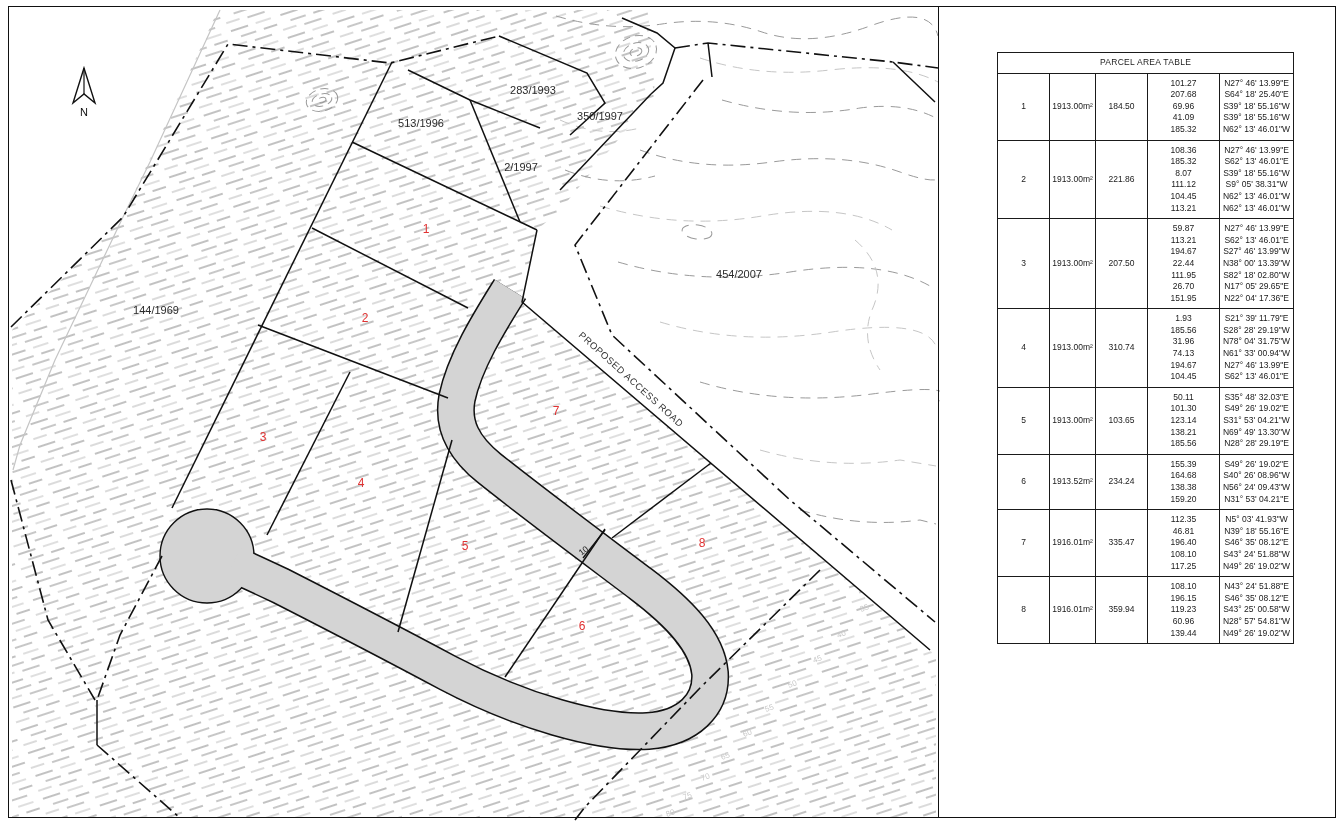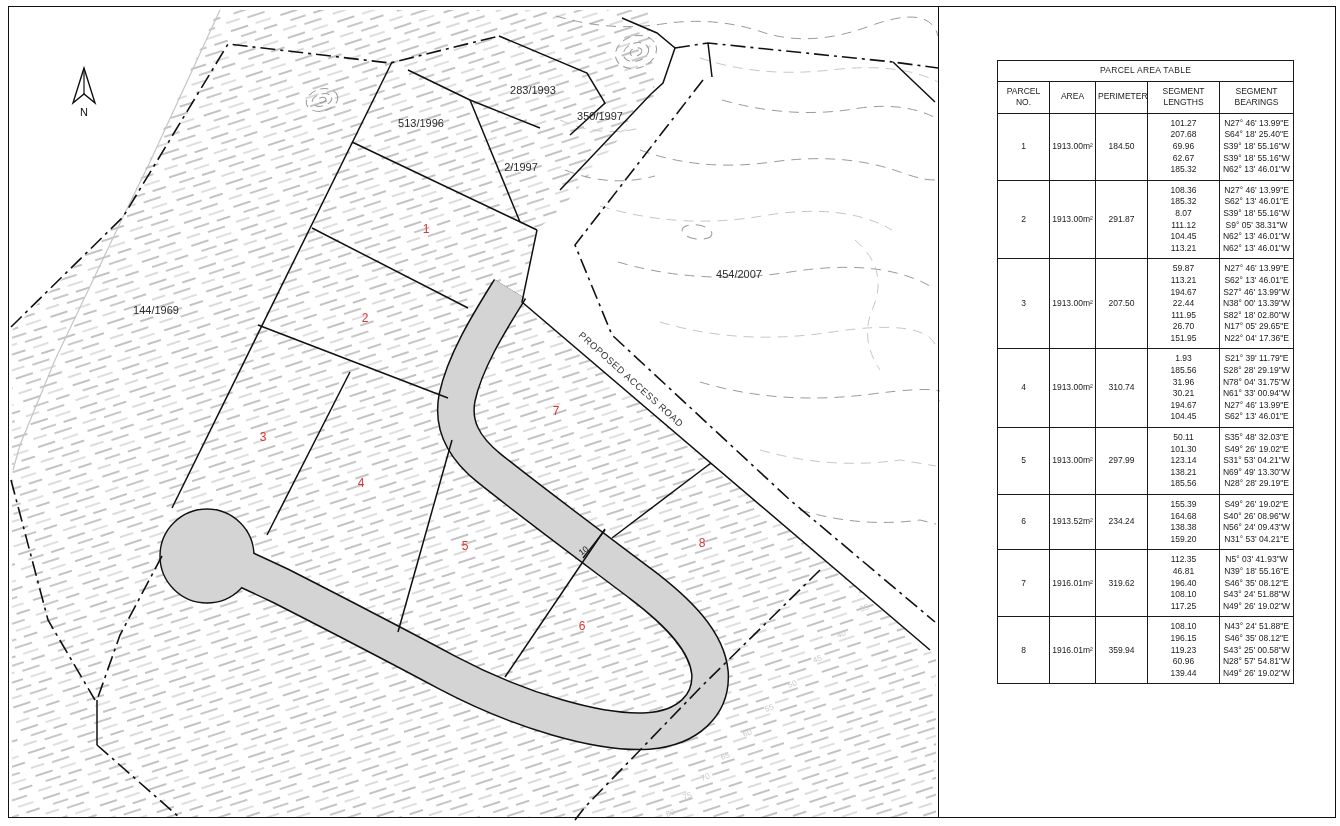--- a/index.html
+++ b/index.html
@@ -2,21 +2,21 @@
 <html><head>
 <meta charset="utf-8">
 <style>
   html,body{margin:0;padding:0;background:#ffffff;}
   #sheet{position:relative;width:1340px;height:826px;background:#fff;overflow:hidden;
          font-family:"Liberation Sans",sans-serif;}
   #border{position:absolute;left:8px;top:6px;width:1328px;height:812px;border:1.4px solid #111;box-sizing:border-box;}
   #panel-divider{position:absolute;left:938px;top:6px;width:0;height:812px;border-left:1.4px solid #111;}
   #map{position:absolute;left:0;top:0;}
   
-  #area-table{position:absolute;left:997px;top:60px;width:296px;border-collapse:collapse;table-layout:fixed;}
+  #area-table{position:absolute;left:997px;top:52px;width:296px;border-collapse:collapse;table-layout:fixed;}
   #area-table td,#area-table th{border:1.1px solid #1a1a1a;padding:4px 2px;text-align:center;vertical-align:middle;
       font:8.5px/11.6px "Liberation Sans",sans-serif;color:#1a1a1a;white-space:pre-line;font-weight:normal;}
   #area-table .title-cell{padding:4px 0;letter-spacing:.3px;}
   #area-table col.c1{width:52px}#area-table col.c2{width:46px}#area-table col.c3{width:52px}
   #area-table col.c4{width:72px}#area-table col.c5{width:74px}
   text{font-family:"Liberation Sans",sans-serif;}
   .plabel{font-size:11px;fill:#2b2b2b;}
   .pnum{font-size:12px;fill:#e03232;}
   .elev{font-size:8px;fill:#c9c9c9;}
 </style>
@@ -149,49 +149,42 @@
         <col class="c1">
         <col class="c2">
         <col class="c3">
         <col class="c4">
         <col class="c5">
       </colgroup>
     <thead>
       <tr>
           <td class="title-cell" colspan="5">PARCEL AREA TABLE</td>
         </tr>
-      <tr>
-        <th>PARCEL NO.</th>
-        <th>AREA</th>
-        <th>PERIMETER</th>
-        <th>SEGMENT LENGTHS</th>
-        <th>SEGMENT BEARINGS</th>
-      </tr>
     </thead>
     <tbody>
     <tr>
       <td>1</td>
       <td>1913.00m²</td>
       <td>184.50</td>
       <td>101.27
 207.68
 69.96
-62.67
+41.09
 185.32</td>
       <td>N27° 46' 13.99"E
 S64° 18' 25.40"E
 S39° 18' 55.16"W
 S39° 18' 55.16"W
 N62° 13' 46.01"W</td>
     </tr>
 
     <tr>
       <td>2</td>
       <td>1913.00m²</td>
-      <td>291.87</td>
+      <td>221.86</td>
       <td>108.36
 185.32
 8.07
 111.12
 104.45
 113.21</td>
       <td>N27° 46' 13.99"E
 S62° 13' 46.01"E
 S39° 18' 55.16"W
 S9° 05' 38.31"W
@@ -219,35 +212,35 @@
 N22° 04' 17.36"E</td>
     </tr>
 
     <tr>
       <td>4</td>
       <td>1913.00m²</td>
       <td>310.74</td>
       <td>1.93
 185.56
 31.96
-30.21
+74.13
 194.67
 104.45</td>
       <td>S21° 39' 11.79"E
 S28° 28' 29.19"W
 N78° 04' 31.75"W
 N61° 33' 00.94"W
 N27° 46' 13.99"E
 S62° 13' 46.01"E</td>
     </tr>
 
     <tr>
       <td>5</td>
       <td>1913.00m²</td>
-      <td>297.99</td>
+      <td>103.65</td>
       <td>50.11
 101.30
 123.14
 138.21
 185.56</td>
       <td>S35° 48' 32.03"E
 S49° 26' 19.02"E
 S31° 53' 04.21"W
 N69° 49' 13.30"W
 N28° 28' 29.19"E</td>
@@ -263,21 +256,21 @@
 159.20</td>
       <td>S49° 26' 19.02"E
 S40° 26' 08.96"W
 N56° 24' 09.43"W
 N31° 53' 04.21"E</td>
     </tr>
 
     <tr>
       <td>7</td>
       <td>1916.01m²</td>
-      <td>319.62</td>
+      <td>335.47</td>
       <td>112.35
 46.81
 196.40
 108.10
 117.25</td>
       <td>N5° 03' 41.93"W
 N39° 18' 55.16"E
 S46° 35' 08.12"E
 S43° 24' 51.88"W
 N49° 26' 19.02"W</td>

